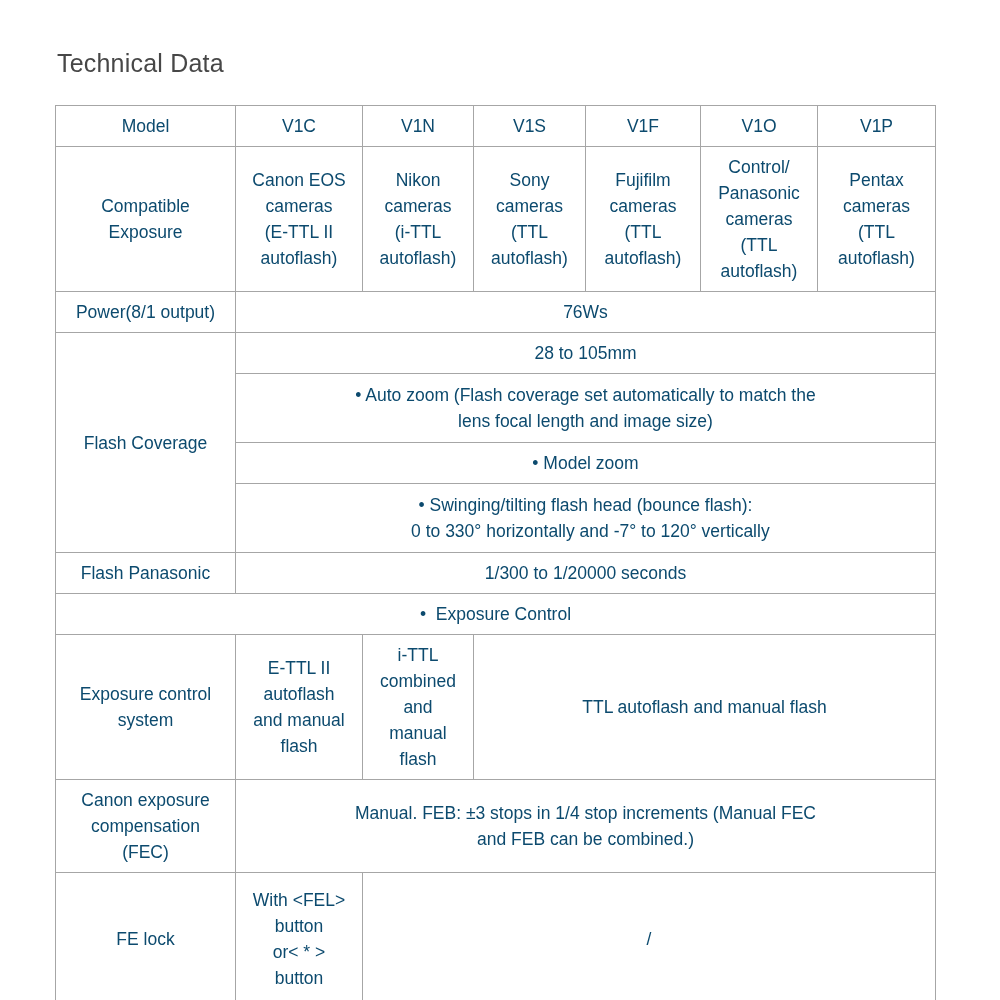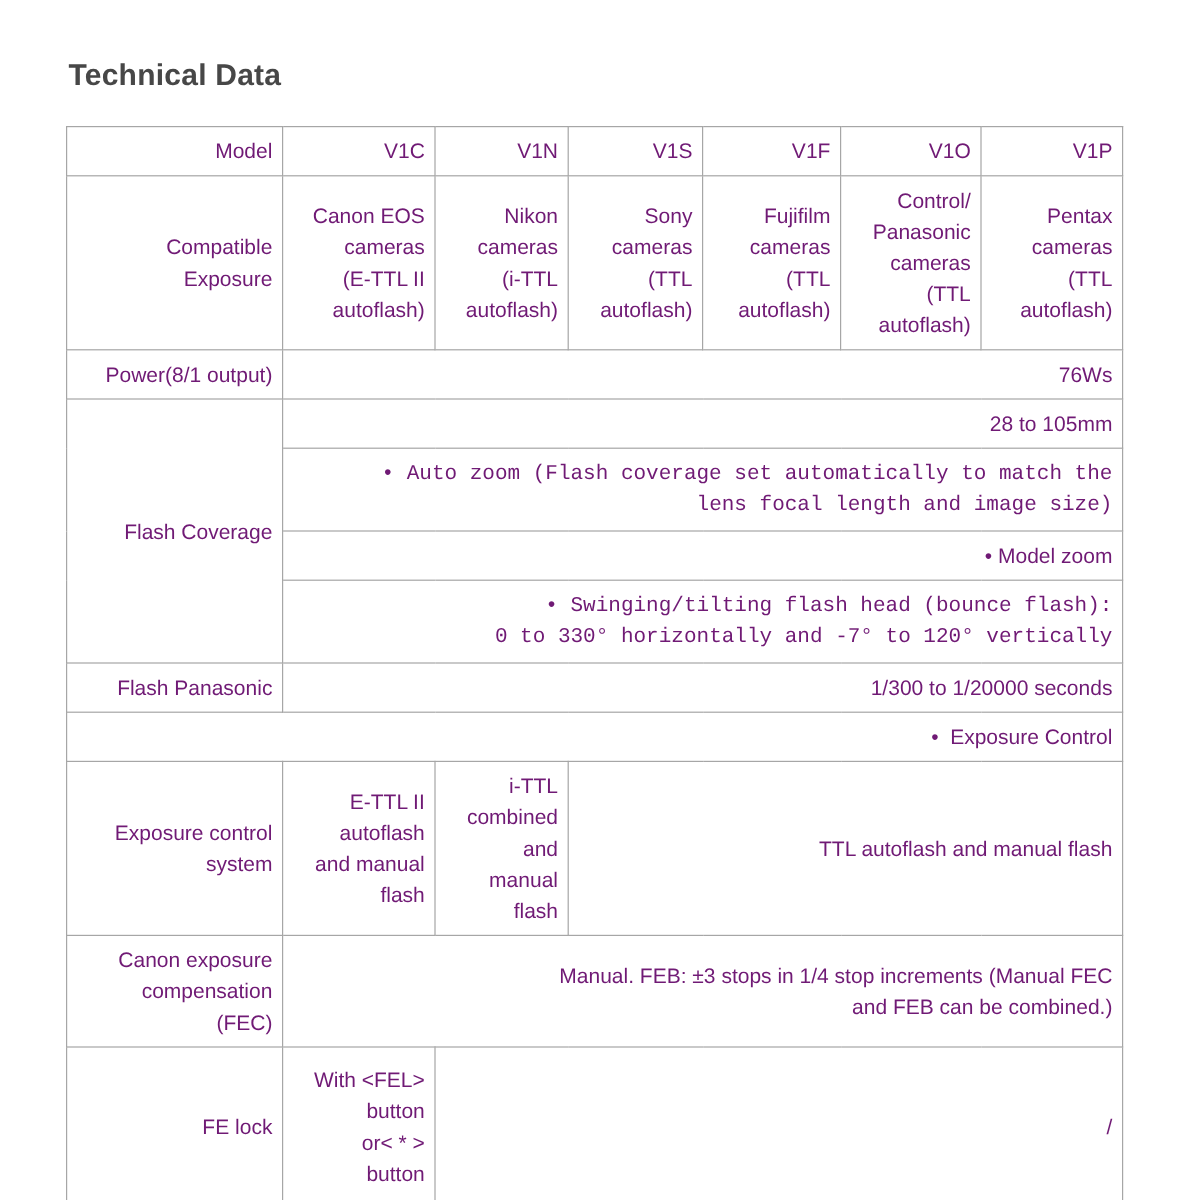--- a/index.html
+++ b/index.html
@@ -14,45 +14,45 @@
     overflow: hidden;
     font-family: "Liberation Sans", "DejaVu Sans", sans-serif;
     color: #3b3b3b;
   }
   .page {
     padding: 48px 55px 0 55px;
   }
   .page-title {
     font-size: 25px;
     line-height: 30px;
-    font-weight: 700;
+    font-weight: 400;
     color: #474747;
     margin: 0 0 27px 2px;
     letter-spacing: 0.2px;
   }
   table.spec {
     border-collapse: collapse;
     table-layout: fixed;
     width: 880px;
   }
   table.spec td {
     border: 1px solid #a6a6a6;
     font-size: 17.5px;
     line-height: 26px;
     padding: 7px 8px;
     vertical-align: middle;
-    text-align: right;
+    text-align: center;
     white-space: pre-line;
     overflow-wrap: break-word;
-    color: #701a75;
+    color: #0c4a6e;
   }
   tr.h39  { height: 39px; }
   tr.h40  { height: 40px; }
   tr.h41  { height: 41px; }
-  tr.h69  { height: 69px; font-family: Liberation Mono, monospace; }
+  tr.h69  { height: 69px; }
   tr.h92  { height: 92px; }
   tr.h132 { height: 132px; }
   tr.h144 { height: 144px; }
 </style>
 </head>
 <body>
 
 <div class="page">
 
   <h1 class="page-title">Technical Data</h1>

